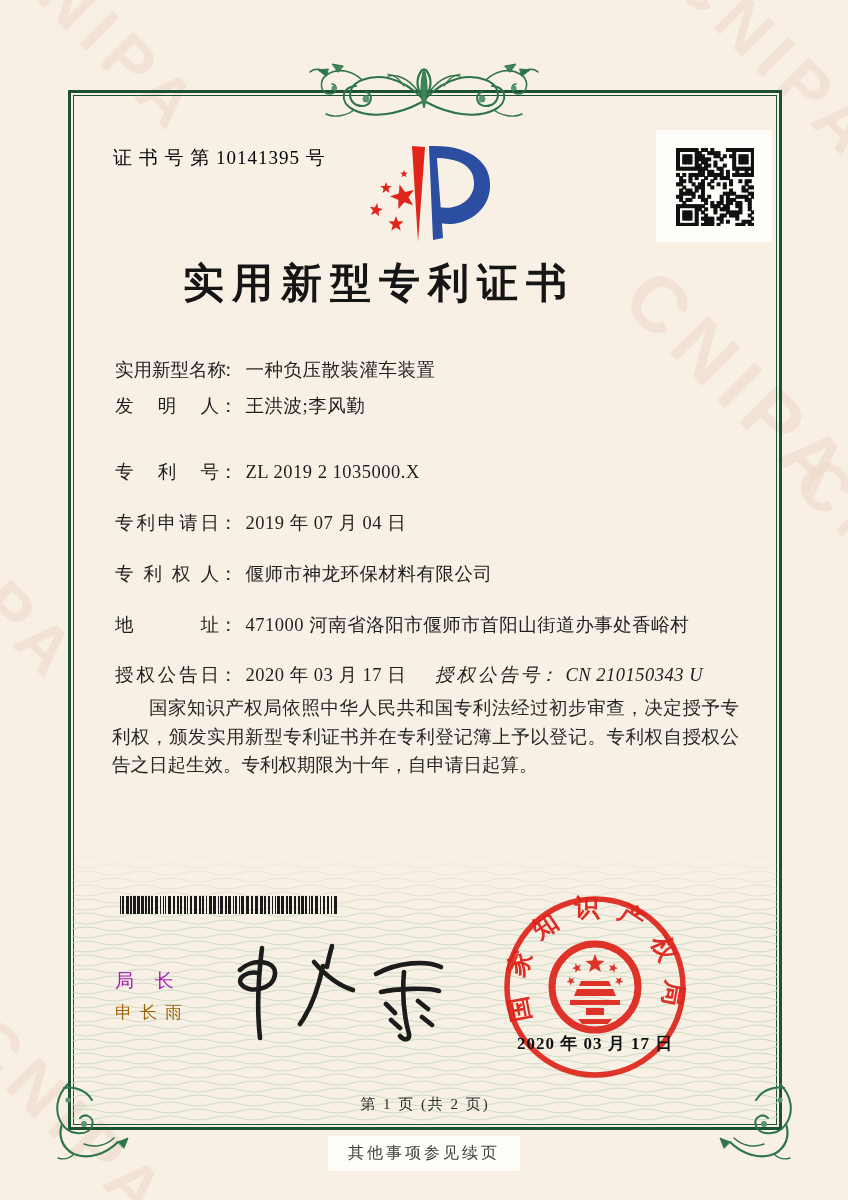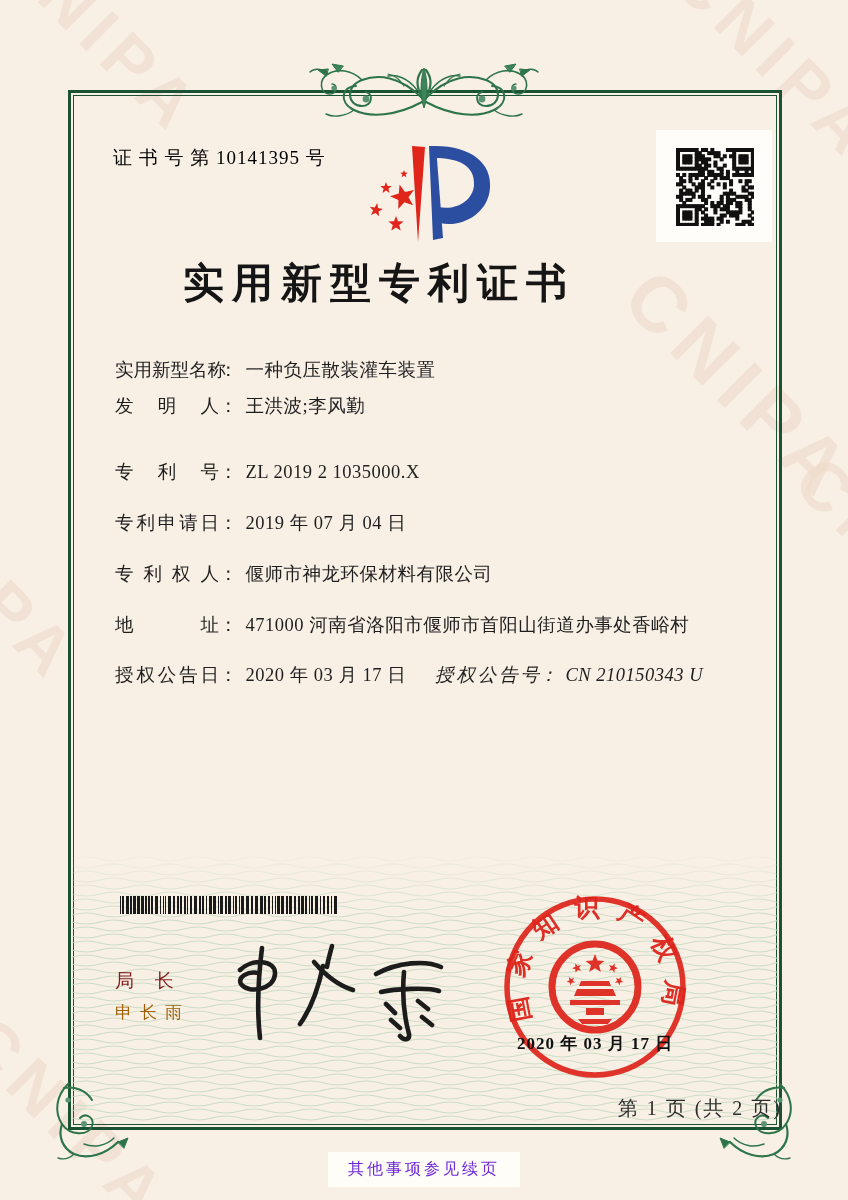--- a/index.html
+++ b/index.html
@@ -23,30 +23,30 @@
   
   .row{position:absolute;left:115px;font-size:18.5px;color:#1e1e1e;white-space:nowrap;}
   .flabel{display:inline-block;width:104px;text-align:justify;text-align-last:justify;vertical-align:top;}
   .fcolon{display:inline-block;margin-right:8px;}
   .fvalue{letter-spacing:.5px;}
   
   .paras{position:absolute;left:112px;top:694px;width:627px;font-size:18.5px;line-height:28.5px;
          text-align:justify;color:#262626;}
   .paras p{margin:0;text-indent:2em;}
   
-  .director-label{position:absolute;left:115px;top:968px;font-size:19px;letter-spacing:8px;color:#7f1d1d;}
+  .director-label{position:absolute;left:115px;top:968px;font-size:19px;letter-spacing:8px;color:#a21caf;}
   .director-name{position:absolute;left:115px;top:1001px;font-size:17px;letter-spacing:8px;color:#a16207;}
   
   .seal-date{position:absolute;left:505px;top:1032px;width:180px;text-align:center;
              font-size:17px;letter-spacing:1px;color:#111;font-weight:bold;}
   
-  .page-no{position:absolute;left:68px;top:1095px;width:714px;text-align:right;font-size:20px;
+  .page-no{position:absolute;left:68px;top:1095px;width:714px;text-align:center;font-size:15px;
            letter-spacing:2px;color:#2c2c2c;}
   .cont-note{position:absolute;left:424px;top:1136px;transform:translateX(-50%);
-             background:#fffdf8;padding:7px 20px;font-size:16px;letter-spacing:3px;color:#6d28d9;margin-top:16px;}
+             background:#fffdf8;padding:7px 20px;font-size:16px;letter-spacing:3px;color:#404040;}
   svg{display:block;}
 </style>
 </head>
 <body>
 
 <div>
   <span class="wm" style="left:-28px;top:-8px;">CNIPA</span>
   <span class="wm" style="left:648px;top:18px;">CNIPA</span>
   <span class="wm big" style="left:596px;top:340px;">CNIPA</span>
   <span class="wm" style="left:-150px;top:540px;">CNIPA</span>
@@ -486,20 +486,21 @@
 </div>
 
 <div class="row" style="top:662px;">
   <span class="flabel">授权公告日</span><span class="fcolon">：</span><span class="fvalue">2020 年 03 月 17 日</span>
 </div>
 <div class="row" style="left:435px;top:662px;font-style:italic;">
   <span class="flabel">授权公告号</span><span class="fcolon">：</span><span class="fvalue">CN 210150343 U</span>
 </div>
 
 <div class="paras">
+  <p>国家知识产权局依照中华人民共和国专利法经过初步审查，决定授予专利权，颁发实用新型专利证书并在专利登记簿上予以登记。专利权自授权公告之日起生效。专利权期限为十年，自申请日起算。</p>
 </div>
 
 <svg id="barcode" class="abs" style="left:120px;top:896px;" width="218" height="18">
     <rect x="0" y="0" width="1" height="18" fill="#1a1a1a"></rect>
     <rect x="2" y="0" width="2" height="18" fill="#1a1a1a"></rect>
     <rect x="6" y="0" width="3" height="18" fill="#1a1a1a"></rect>
     <rect x="10" y="0" width="2" height="18" fill="#1a1a1a"></rect>
     <rect x="13" y="0" width="3" height="18" fill="#1a1a1a"></rect>
     <rect x="17" y="0" width="3" height="18" fill="#1a1a1a"></rect>
     <rect x="21" y="0" width="3" height="18" fill="#1a1a1a"></rect>

